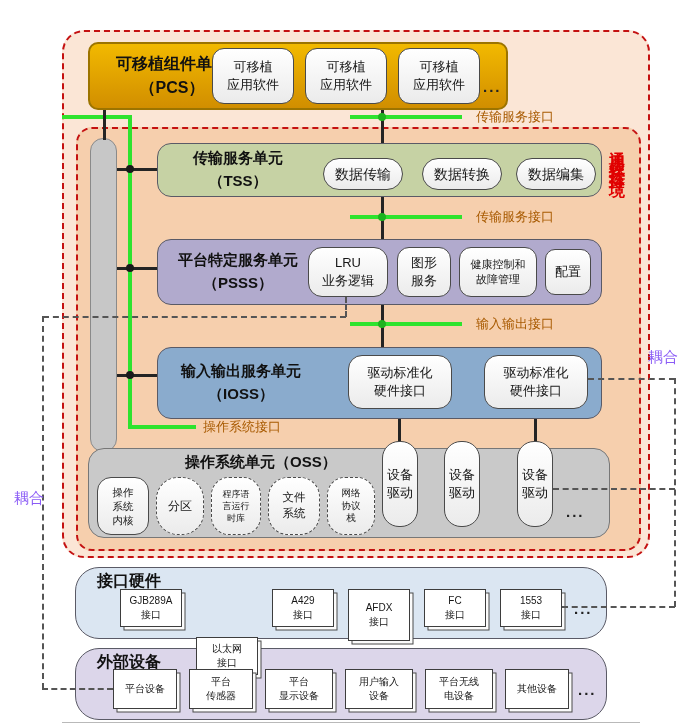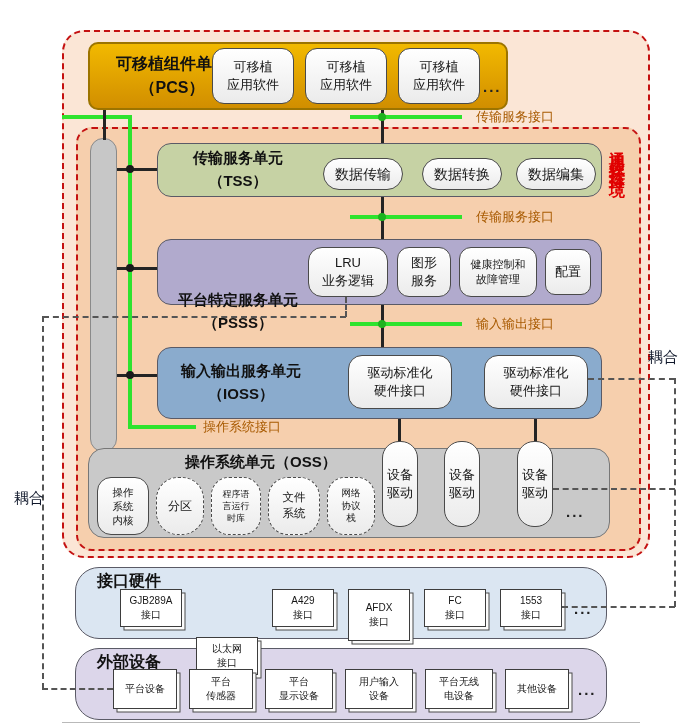--- a/index.html
+++ b/index.html
@@ -18,21 +18,21 @@
   .unit{border:1.5px solid #5a5a66;border-radius:14px;z-index:6;}
   .pcs{background:linear-gradient(180deg,#f2b900 0%,#d18e00 100%);border:2px solid #9c7400;border-radius:10px;z-index:6;}
   .utitle{font-weight:bold;font-size:15px;line-height:1.5;text-align:center;z-index:7;color:#111;}
   .wbox{background:linear-gradient(180deg,#ffffff 0%,#ebebeb 100%);border:1.4px solid #4a4a4a;
         z-index:7;display:flex;flex-direction:column;align-items:center;justify-content:center;
         text-align:center;line-height:1.35;}
   .wbox span{display:block;}
   .dashed-h{border-top:2px dashed #555;z-index:9;}
   .dashed-v{border-left:2px dashed #555;z-index:9;}
   .iface{font-size:13px;color:#a85a00;z-index:8;white-space:nowrap;}
-  .coupling{font-size:15px;color:#0f172a;z-index:10;white-space:nowrap;}
+  .coupling{font-size:15px;color:#8b5cf6;z-index:10;white-space:nowrap;}
   .more{font-weight:bold;font-size:15px;letter-spacing:2px;z-index:8;color:#222;}
   .hw3d{background:#ffffff;border:1.4px solid #3d3d3d;box-shadow:3.5px 3.5px 0 -1px #fbfbfb,3.5px 3.5px 0 0 #4a4a4a;
         z-index:7;display:flex;flex-direction:column;align-items:center;justify-content:center;
         text-align:center;line-height:1.4;}
   .layer{border:1.5px solid #5a5a66;border-radius:24px;z-index:6;}
   .ltitle{font-weight:bold;font-size:16px;z-index:7;color:#111;}
 </style>
 </head>
 <body>
 
@@ -101,21 +101,21 @@
     <span>数据传输</span>
   </div>
   <div class="abs wbox" style="left:422px;top:158px;width:80px;height:32px;border-radius:16px;font-size:14px;">
     <span>数据转换</span>
   </div>
   <div class="abs wbox" style="left:516px;top:158px;width:80px;height:32px;border-radius:16px;font-size:14px;">
     <span>数据编集</span>
   </div>
 
   <div class="abs unit" style="left:157px;top:239px;width:445px;height:66px;background:#b1aacd;"></div>
-  <div class="abs utitle" style="left:164px;top:249px;width:148px;margin-top:40px;">
+  <div class="abs utitle" style="left:164px;top:249px;width:148px;">
     <span>平台特定服务单元</span><br>
     <span>（PSSS）</span>
   </div>
   <div class="abs wbox" style="left:308px;top:247px;width:80px;height:50px;border-radius:14px;font-size:13px;">
     <span style="font-weight:normal;">LRU</span>
     <span>业务逻辑</span>
   </div>
   <div class="abs wbox" style="left:397px;top:247px;width:54px;height:50px;border-radius:12px;font-size:13px;">
     <span>图形</span>
     <span>服务</span>

